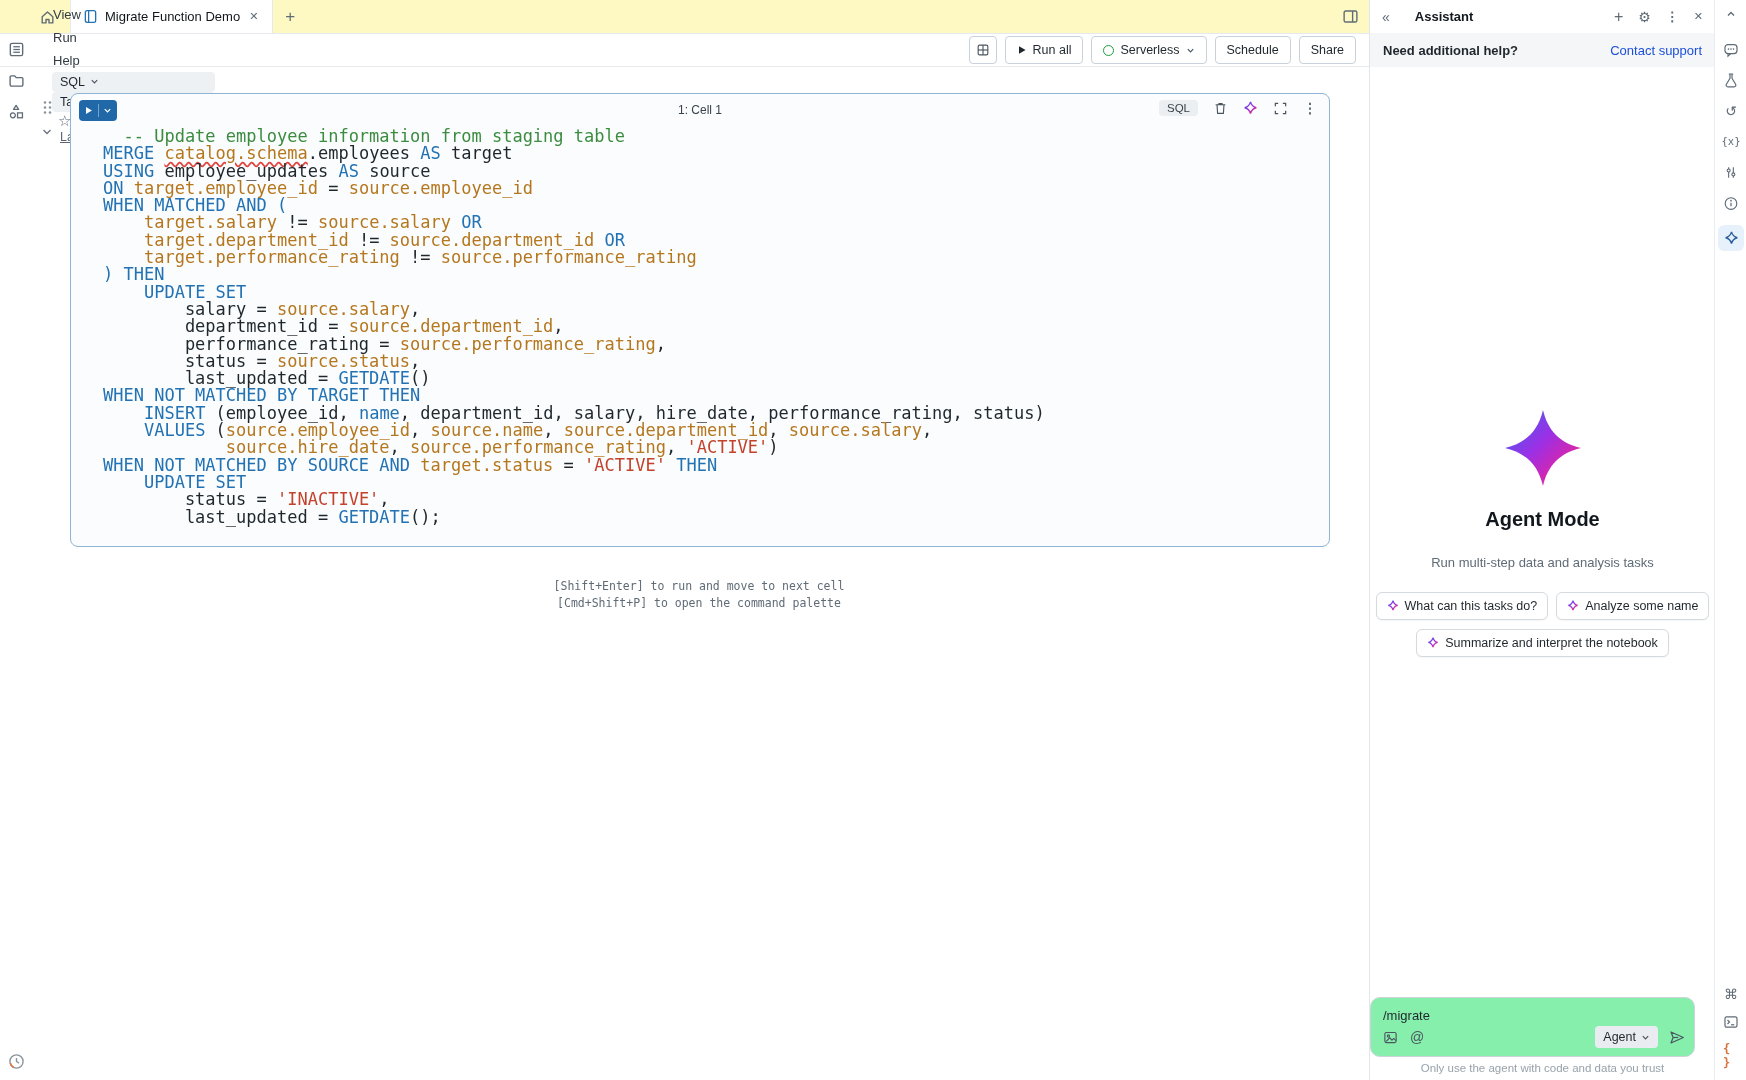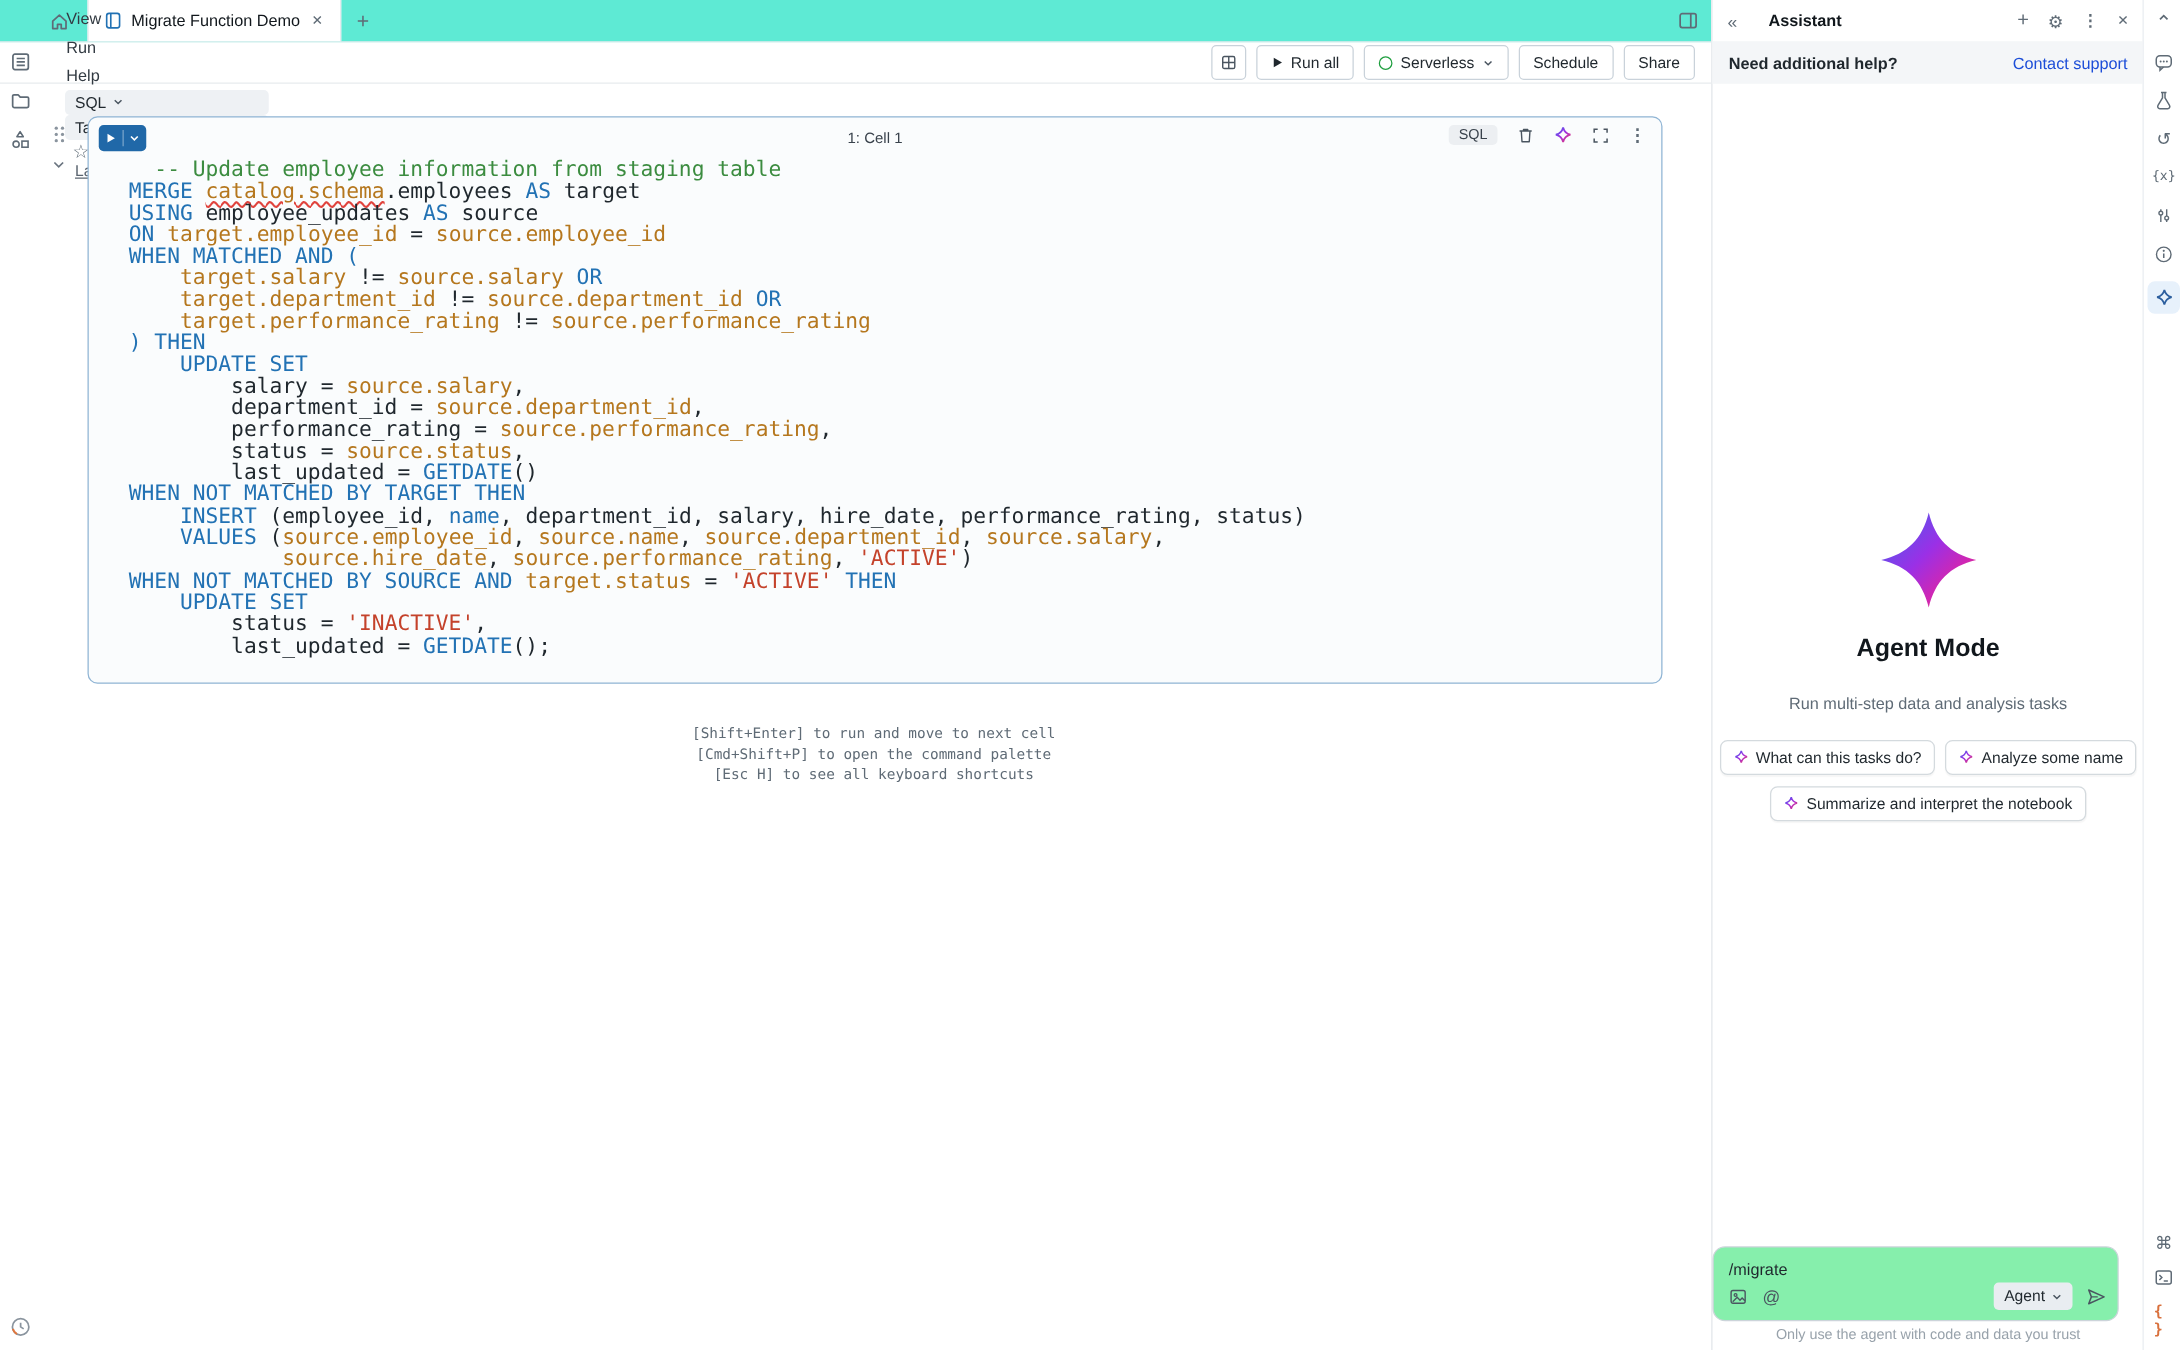--- a/index.html
+++ b/index.html
@@ -3,21 +3,21 @@
 <meta charset="utf-8">
 <style>
   html,body{margin:0;padding:0;}
   body{
     width:1746px;height:1080px;position:relative;overflow:hidden;
     background:#fff;font-family:"Liberation Sans",sans-serif;color:#1f272d;
     -webkit-font-smoothing:antialiased;
   }
   svg{display:block;}
   
-  #tabbar{position:absolute;left:0;top:0;width:1369px;height:33px;background:#5eead4;
+  #tabbar{position:absolute;left:0;top:0;width:1369px;height:33px;background:#fef9c3;
     border-bottom:1px solid #e6eaee;display:flex;align-items:center;}
   .home-wrap{margin-left:39px;display:flex;align-items:center;}
   .nb-tab{margin-left:14px;height:33px;display:flex;align-items:center;gap:7px;padding:0 12px;
     background:#fff;border-left:1px solid #e6eaee;border-right:1px solid #e6eaee;}
   .nb-tab .tab-title{font-size:13px;color:#11171c;}
   .tab-close{color:#5f6b76;font-size:11px;cursor:pointer;padding:0 2px;}
   .tab-add{margin-left:12px;color:#5f6b76;font-size:17px;line-height:1;cursor:pointer;}
   .tabbar-right{margin-left:auto;margin-right:10px;}
   
   #toolbar{position:absolute;left:0;top:34px;width:1369px;height:32px;background:#fff;
@@ -278,21 +278,20 @@
         </svg>
     </span>
     <span class="kebab">⋮</span>
   </div>
   <div class="code"><div class="code-line"><span class="cm">  -- Update employee information from staging table</span></div><div class="code-line"><span class="kw">MERGE </span><span class="err">catalog.schema</span><span class="id">.employees </span><span class="kw">AS</span><span class="id"> target</span></div><div class="code-line"><span class="kw">USING </span><span class="id">employee_updates </span><span class="kw">AS</span><span class="id"> source</span></div><div class="code-line"><span class="kw">ON </span><span class="ref">target.employee_id</span><span class="id"> = </span><span class="ref">source.employee_id</span></div><div class="code-line"><span class="kw">WHEN MATCHED AND (</span></div><div class="code-line"><span class="id">    </span><span class="ref">target.salary</span><span class="id"> != </span><span class="ref">source.salary</span><span class="kw"> OR</span></div><div class="code-line"><span class="id">    </span><span class="ref">target.department_id</span><span class="id"> != </span><span class="ref">source.department_id</span><span class="kw"> OR</span></div><div class="code-line"><span class="id">    </span><span class="ref">target.performance_rating</span><span class="id"> != </span><span class="ref">source.performance_rating</span></div><div class="code-line"><span class="kw">) THEN</span></div><div class="code-line"><span class="id">    </span><span class="kw">UPDATE SET</span></div><div class="code-line"><span class="id">        salary = </span><span class="ref">source.salary</span><span class="id">,</span></div><div class="code-line"><span class="id">        department_id = </span><span class="ref">source.department_id</span><span class="id">,</span></div><div class="code-line"><span class="id">        performance_rating = </span><span class="ref">source.performance_rating</span><span class="id">,</span></div><div class="code-line"><span class="id">        status = </span><span class="ref">source.status</span><span class="id">,</span></div><div class="code-line"><span class="id">        last_updated = </span><span class="kw">GETDATE</span><span class="id">()</span></div><div class="code-line"><span class="kw">WHEN NOT MATCHED BY TARGET THEN</span></div><div class="code-line"><span class="id">    </span><span class="kw">INSERT</span><span class="id"> (employee_id, </span><span class="kw">name</span><span class="id">, department_id, salary, hire_date, performance_rating, status)</span></div><div class="code-line"><span class="id">    </span><span class="kw">VALUES</span><span class="id"> (</span><span class="ref">source.employee_id</span><span class="id">, </span><span class="ref">source.name</span><span class="id">, </span><span class="ref">source.department_id</span><span class="id">, </span><span class="ref">source.salary</span><span class="id">,</span></div><div class="code-line"><span class="id">            </span><span class="ref">source.hire_date</span><span class="id">, </span><span class="ref">source.performance_rating</span><span class="id">, </span><span class="str">'ACTIVE'</span><span class="id">)</span></div><div class="code-line"><span class="kw">WHEN NOT MATCHED BY SOURCE AND </span><span class="ref">target.status</span><span class="id"> = </span><span class="str">'ACTIVE'</span><span class="kw"> THEN</span></div><div class="code-line"><span class="id">    </span><span class="kw">UPDATE SET</span></div><div class="code-line"><span class="id">        status = </span><span class="str">'INACTIVE'</span><span class="id">,</span></div><div class="code-line"><span class="id">        last_updated = </span><span class="kw">GETDATE</span><span class="id">();</span></div></div>
 </div>
 
 <div id="hints">
   <div>[Shift+Enter] to run and move to next cell</div>
   <div>[Cmd+Shift+P] to open the command palette</div>
-  <div>[Esc H] to see all keyboard shortcuts</div>
 </div>
 
 <div id="panel">
   <div class="p-head">
     <span class="p-collapse">«</span>
     <span class="p-title">Assistant</span>
     <span class="p-head-icons">
       <span style="font-size:16px;">+</span>
       <span style="font-size:14px;">⚙</span>
       <span style="font-size:13px;font-weight:bold;">⋮</span>

